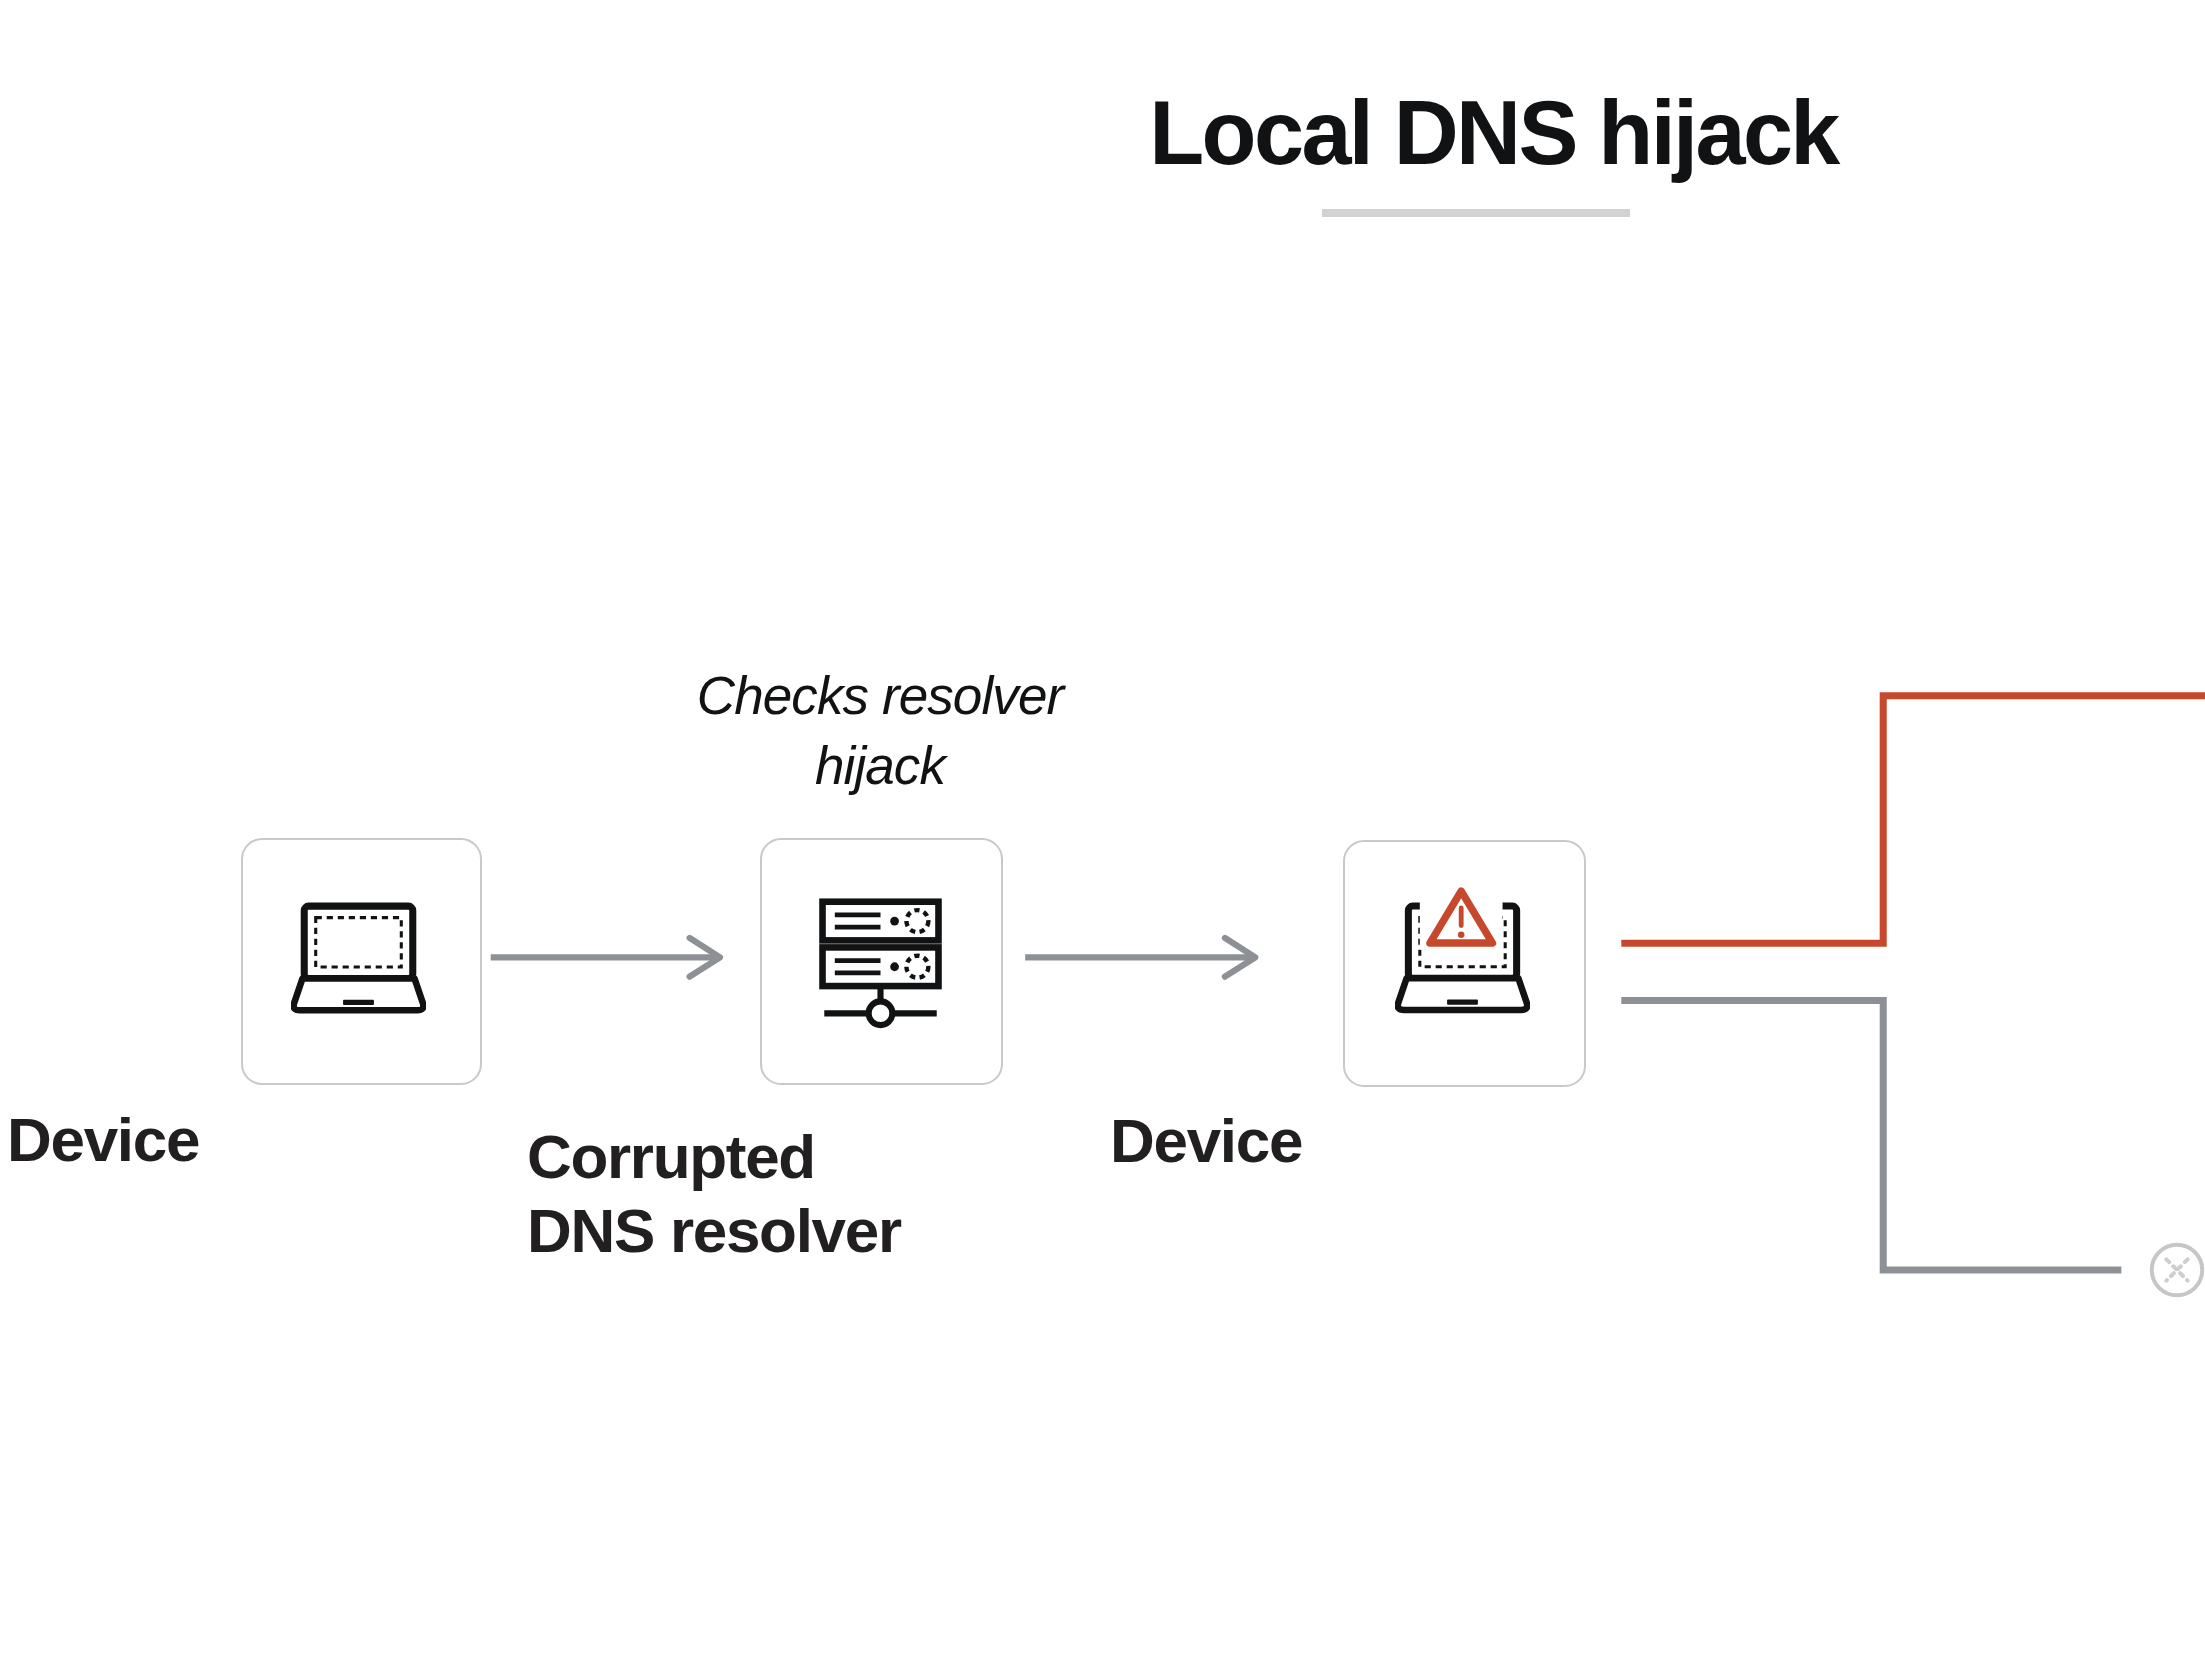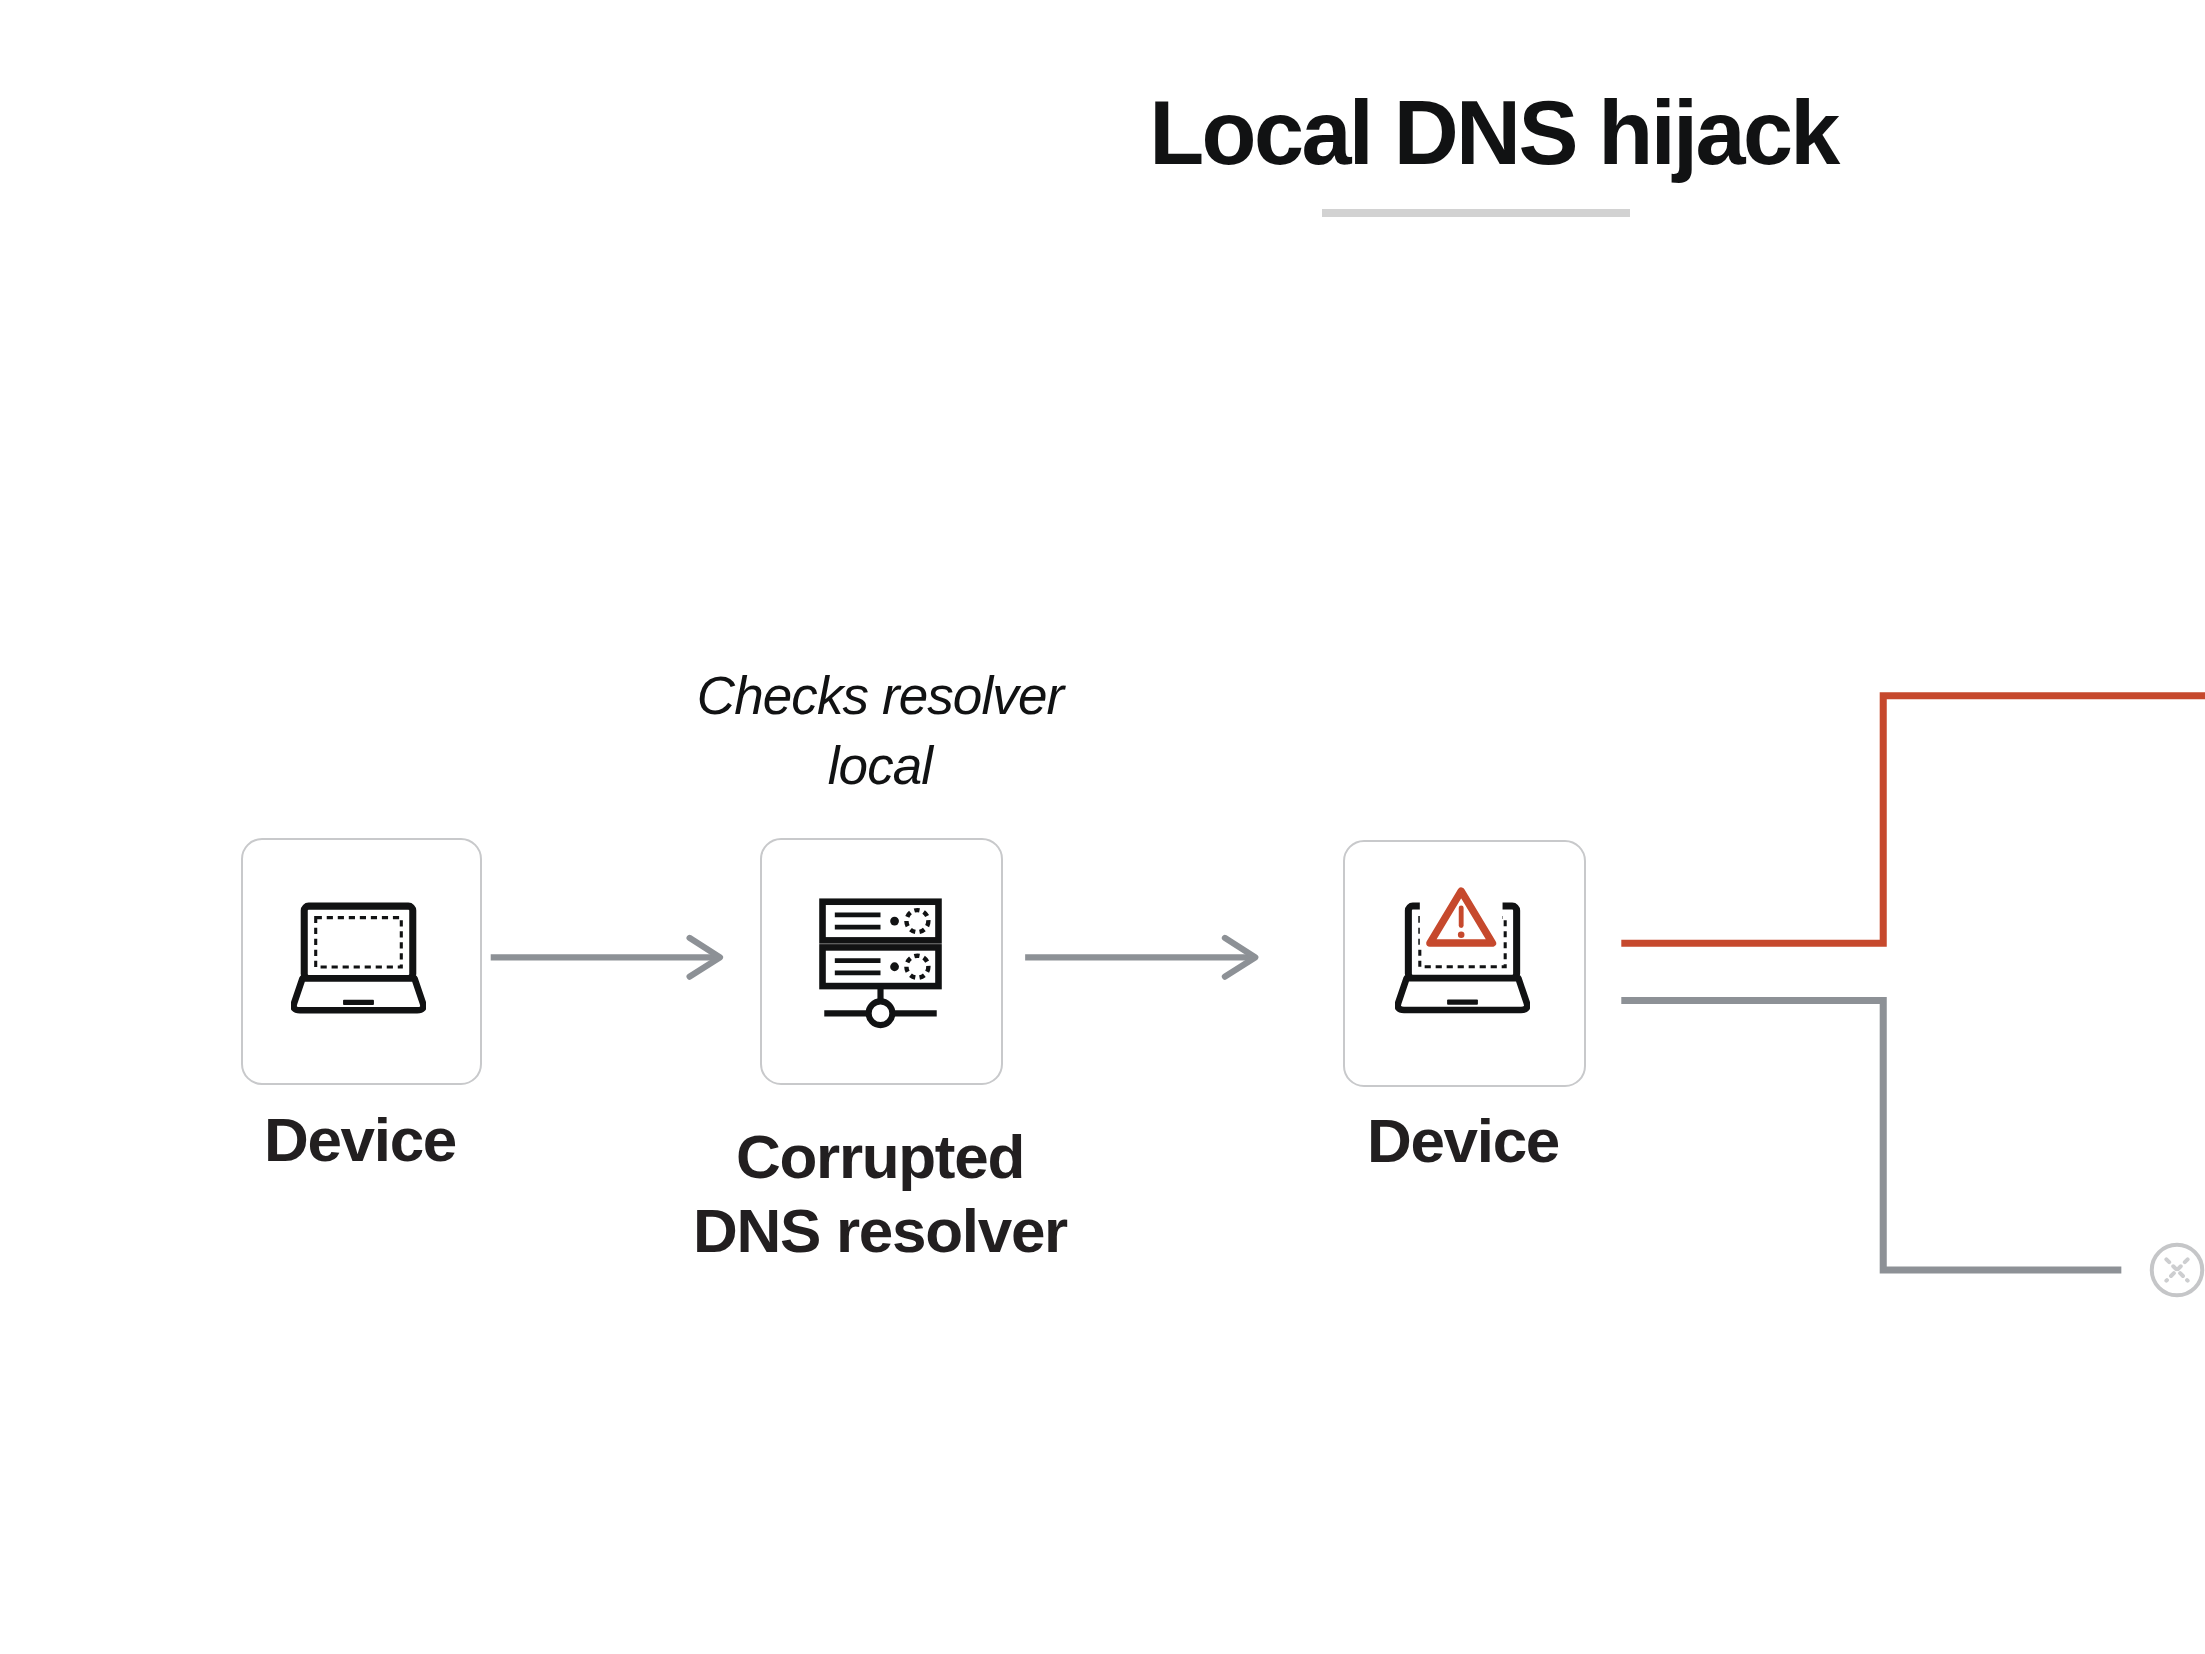--- a/index.html
+++ b/index.html
@@ -14,21 +14,21 @@
     text-align:center; color:var(--ink); white-space:pre-line;
   }
   .title-underline {
     left:1322px; top:209px; width:308px; height:8px; background:var(--underline);
   }
   .node {
     background:#fff; border:2.6px solid var(--border); border-radius:21px;
   }
   .node-label {
     font-size:62px; font-weight:bold; letter-spacing:-1.3px; line-height:1.2;
-    text-align:center; color:var(--text); white-space:pre-line; width:706px;
+    text-align:left; color:var(--text); white-space:pre-line; width:706px;
   }
   .caption {
     font-size:53px; font-style:italic; letter-spacing:-0.9px; line-height:1.33;
     text-align:center; color:var(--ink); white-space:pre-line; width:706px;
   }
   svg { display:block; }
 </style>
 </head>
 <body>
 
@@ -96,21 +96,21 @@
     <rect x="56" y="108" width="194" height="112" fill="none" style="stroke:var(--ink)" stroke-width="7" stroke-dasharray="14 11"></rect>
     <path d="M26 246 L7 302 Q2 318 20 318 L286 318 Q304 318 299 302 L280 246 Z" fill="#fff" style="stroke:var(--ink)" stroke-width="15" stroke-linejoin="round"></path>
     <rect x="118" y="294" width="70" height="12" rx="2" style="fill:var(--ink)"></rect>
     <rect x="56" y="30" width="188" height="150" fill="#fff"></rect>
     <polygon points="150,48 221,166 79,166" fill="#fff" style="stroke:var(--accent)" stroke-width="17" stroke-linejoin="round"></polygon>
     <path d="M150 86 V126" fill="none" style="stroke:var(--accent)" stroke-width="11" stroke-linecap="round"></path>
     <circle cx="150" cy="147" r="7.5" style="fill:var(--accent)"></circle>
   </svg>
 
   <div class="abs caption" style="left:527px;top:661px">Checks resolver
-local</div>
+hijack</div>
 
   <div class="abs node-label" style="left:7px;top:1103px">Device</div>
   <div class="abs node-label" style="left:527px;top:1120px">Corrupted
 DNS resolver</div>
   <div class="abs node-label" style="left:1110px;top:1104px">Device</div>
 
 </div>
 
 
 </body></html>

